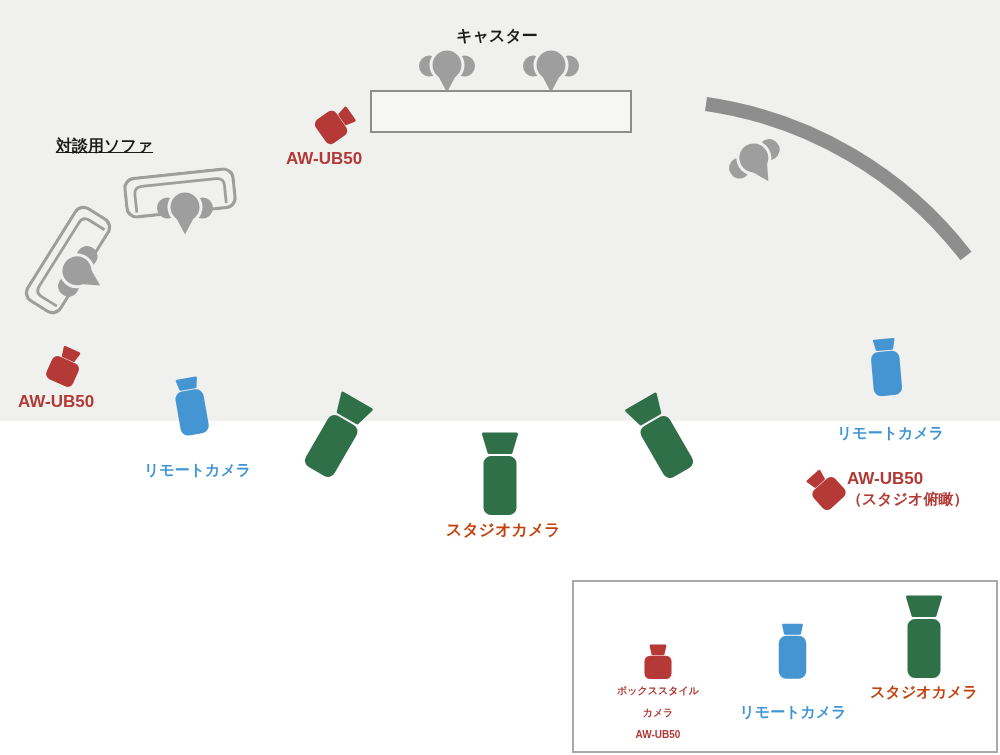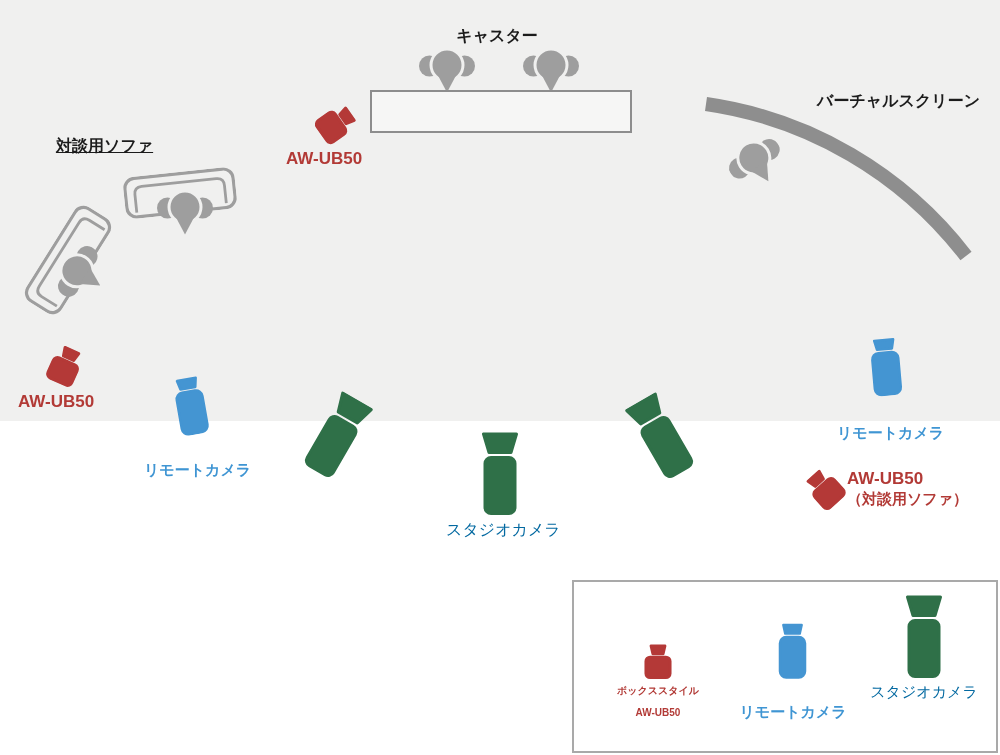--- a/index.html
+++ b/index.html
@@ -4,21 +4,21 @@
 <style>
   html,body{margin:0;padding:0;background:#ffffff;}
   .stage{position:relative;width:1000px;height:755px;background:#ffffff;overflow:hidden;
          font-family:"Liberation Sans","DejaVu Sans",sans-serif;}
   .studio{position:absolute;left:0;top:0;width:1000px;height:421px;background:#f0f0ef;}
   .abs{position:absolute;}
   .jp{font-size:16px;font-weight:600;color:#1b1b1b;white-space:nowrap;}
   .lbl-red{font-size:17px;font-weight:600;color:#b23a36;white-space:nowrap;}
   .lbl-red-s{font-size:15px;font-weight:600;color:#b23a36;white-space:nowrap;}
   .lbl-blue{font-size:15px;font-weight:600;color:#3f95d3;white-space:nowrap;margin-top:20px;}
-  .lbl-green{font-size:16px;font-weight:400;color:#0369a1;white-space:nowrap;}
+  .lbl-green{font-size:16px;font-weight:700;color:#c2410c;white-space:nowrap;}
   .center{text-align:center;}
   svg.icon{display:block;overflow:visible;}
   .col-red{color:#b43937;}
   .col-blue{color:#4495d2;}
   .col-green{color:#2f7048;}
   .col-gray{color:#9e9e9e;}
   .desk{position:absolute;left:370px;top:90px;width:262px;height:43px;box-sizing:border-box;
         border:2.5px solid #8d8d8d;background:#f6f6f5;}
   .legend{position:absolute;left:572px;top:580px;width:426px;height:173px;box-sizing:border-box;
           background:#ffffff;border:2px solid #a9a9a9;}
@@ -83,21 +83,20 @@
     <svg class="icon abs col-gray" style="left:157px;top:190px" width="56" height="46">
         <use href="#sym-person"></use>
       </svg>
     <svg class="icon abs col-gray" style="left:12px;top:239px;transform:rotate(-58deg)" width="112" height="42">
         <use href="#sym-sofa"></use>
       </svg>
     <svg class="icon abs col-gray" style="left:54px;top:251px;transform:rotate(-58deg)" width="56" height="46">
         <use href="#sym-person"></use>
       </svg>
 
-    <div class="abs jp" style="left:817px;top:91px;">バーチャルスクリーン</div>
     <svg class="icon abs col-gray" style="left:729px;top:140px;transform:rotate(-32deg)" width="56" height="46">
         <use href="#sym-person"></use>
       </svg>
 
     <svg class="icon abs col-red" style="left:50px;top:347px;transform:rotate(24deg)" width="30" height="38">
         <use href="#sym-boxcam"></use>
       </svg>
     <div class="abs lbl-red" style="left:18px;top:392px;">AW-UB50</div>
 
     <svg class="icon abs col-blue" style="left:176px;top:377px;transform:rotate(-10deg)" width="30" height="58">
@@ -119,31 +118,32 @@
     <svg class="icon abs col-blue" style="left:871px;top:338px;transform:rotate(-5deg)" width="30" height="58">
         <use href="#sym-remotecam"></use>
       </svg>
     <div class="abs lbl-blue" style="left:837px;top:404px;">リモートカメラ</div>
 
     <svg class="icon abs col-red" style="left:810px;top:470px;transform:rotate(-42deg)" width="30" height="38">
         <use href="#sym-boxcam"></use>
       </svg>
     <div class="abs" style="left:847px;top:469px;line-height:20px;">
       <div class="lbl-red">AW-UB50</div>
-      <div class="lbl-red-s">（対談用ソファ）</div>
+      <div class="lbl-red-s">（スタジオ俯瞰）</div>
     </div>
 
   </div>
 
   <div class="legend">
     <svg class="icon abs col-red" style="left:70px;top:62px" width="28" height="35.5">
         <use href="#sym-boxcam"></use>
       </svg>
     <div class="abs lbl-red-s center legend-lines" style="left:8px;top:98px;width:152px;">
       <div>ボックススタイル</div>
+      <div>カメラ</div>
       <div>AW-UB50</div>
     </div>
 
     <svg class="icon abs col-blue" style="left:204px;top:41px" width="29" height="56">
         <use href="#sym-remotecam"></use>
       </svg>
     <div class="abs lbl-blue center" style="left:148px;top:101px;width:142px;">リモートカメラ</div>
 
     <svg class="icon abs col-green" style="left:331px;top:13px" width="38" height="84">
         <use href="#sym-studiocam"></use>

